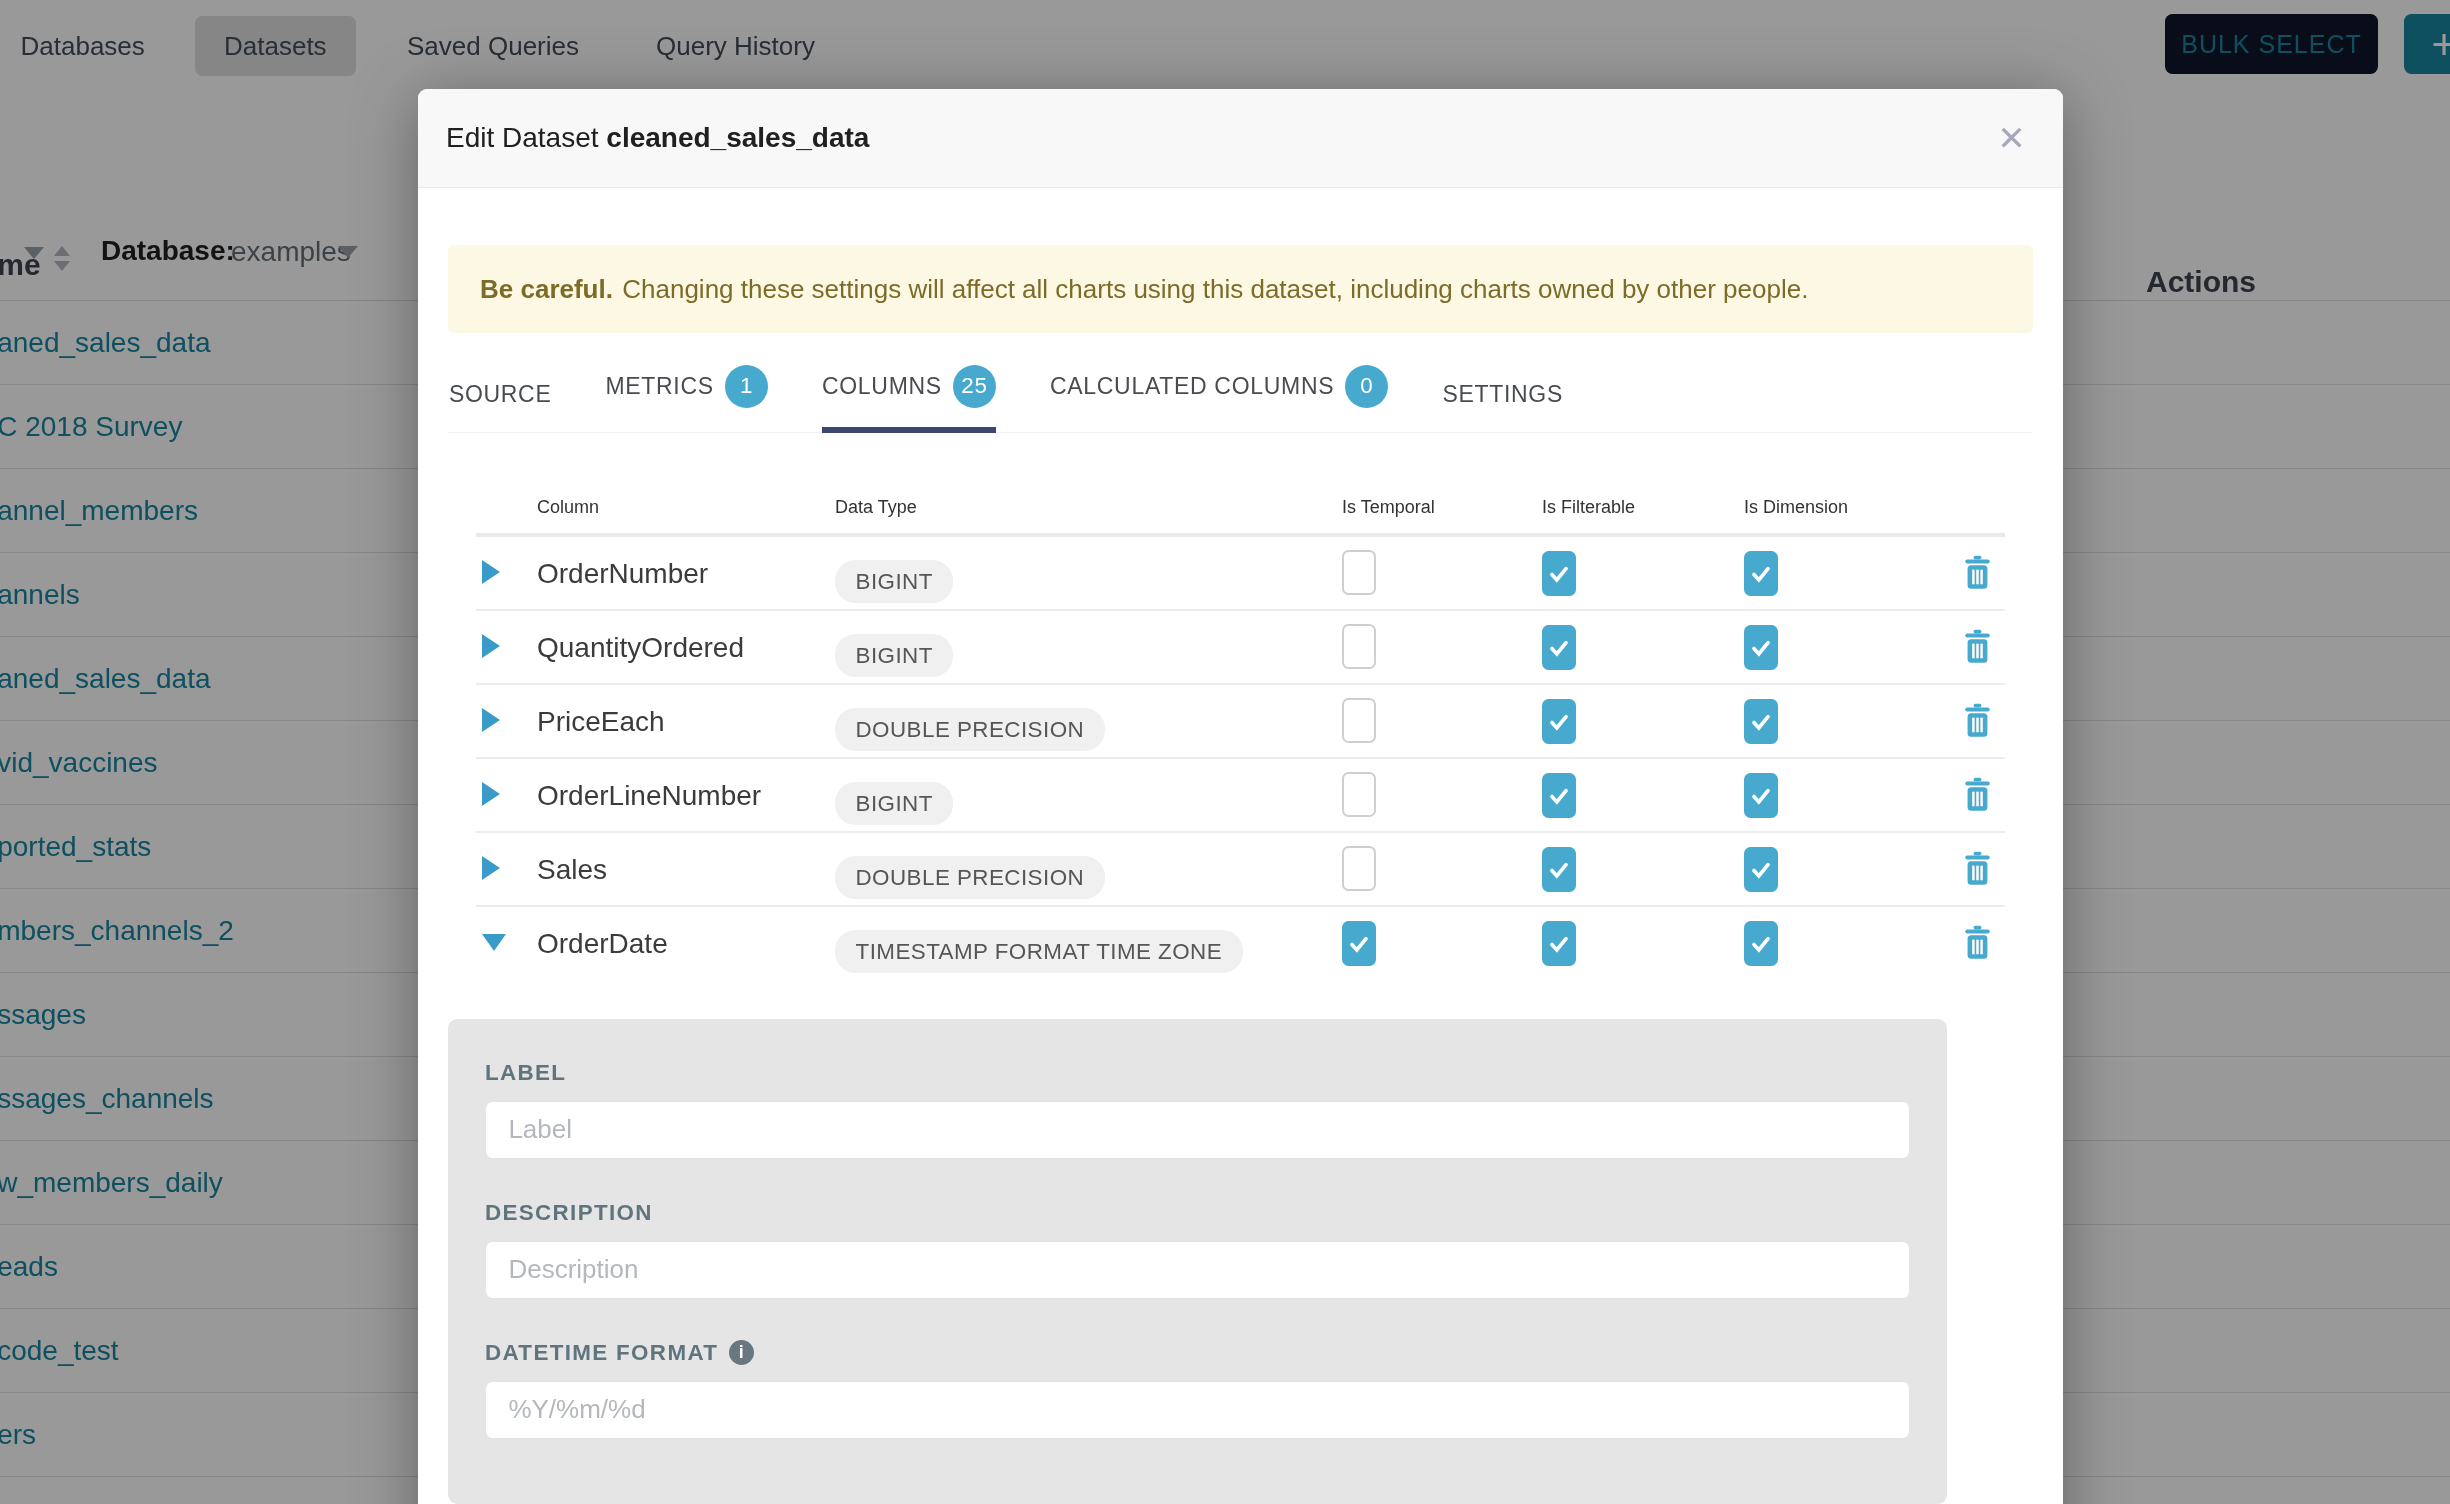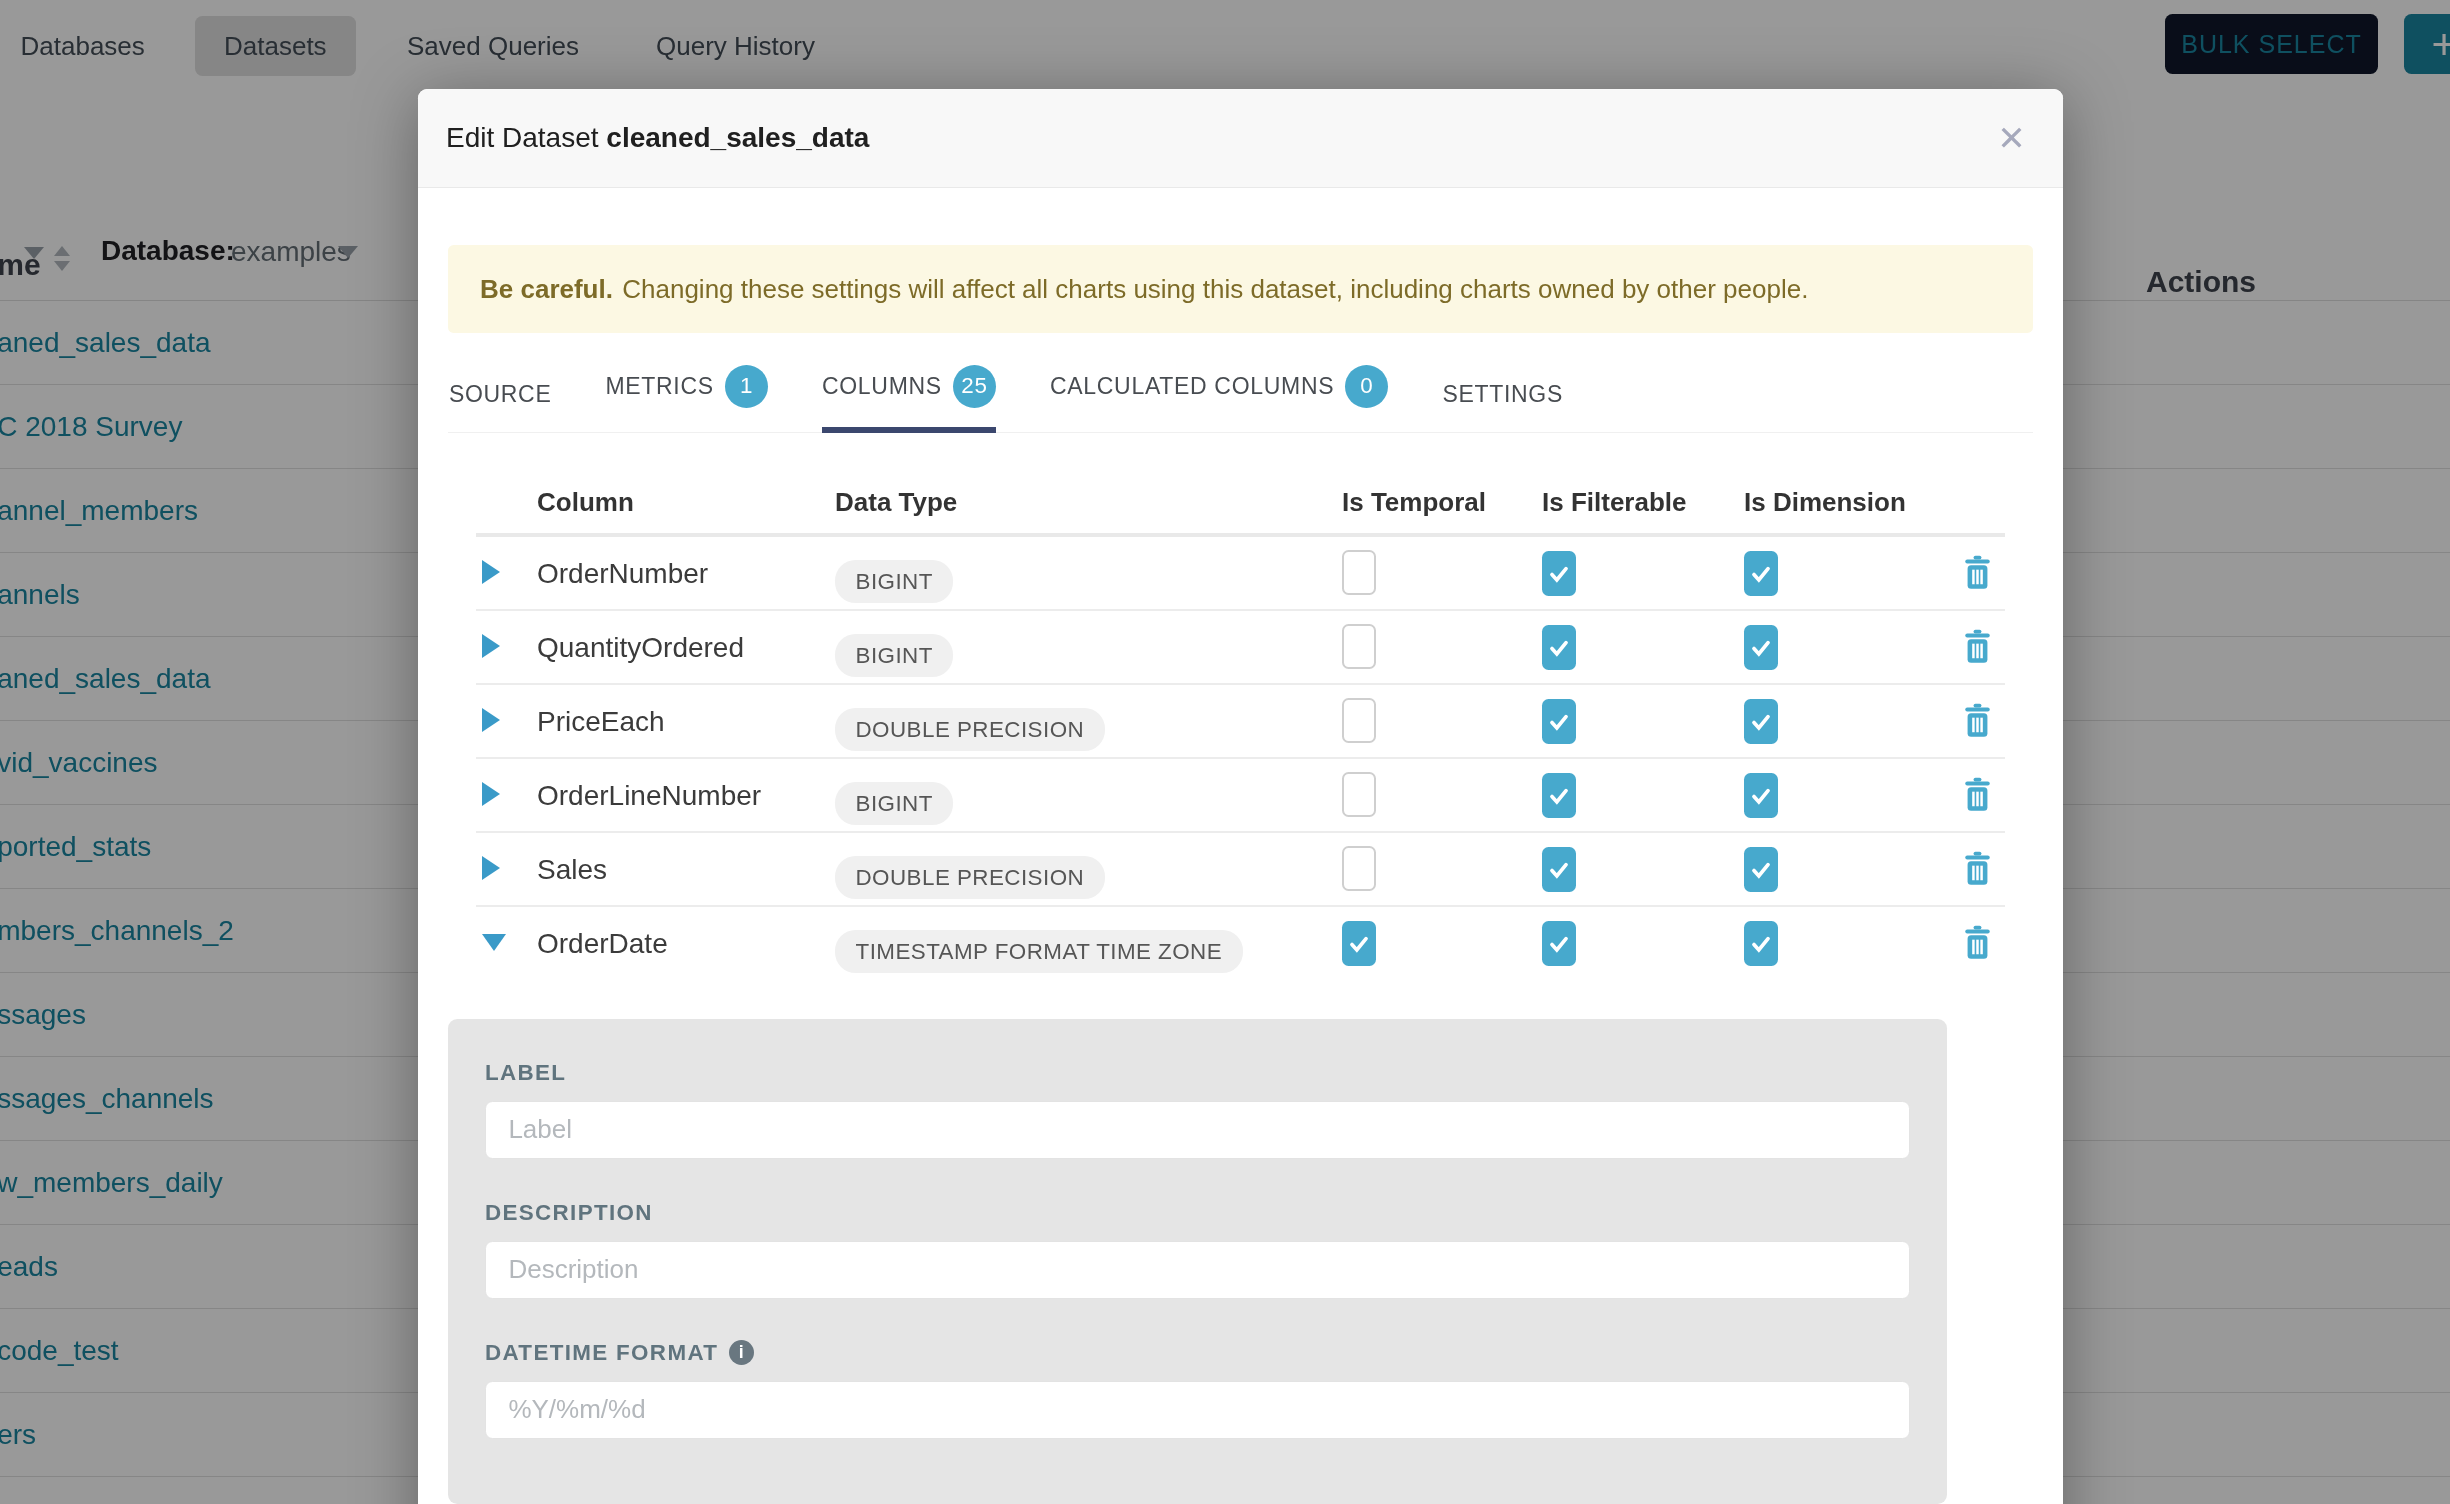--- a/index.html
+++ b/index.html
@@ -63,21 +63,21 @@
   .tab{position:relative;display:flex;align-items:center;padding:18.6px 0 24px 0;cursor:pointer;
     font-size:23px;font-weight:500;letter-spacing:.03em;color:#484c51;white-space:nowrap;}
   .tab .badge{display:inline-flex;align-items:center;justify-content:center;min-width:43px;height:43px;
     border-radius:21.4px;background:#47a9cd;color:#fff;font-size:22.4px;margin-left:11.2px;}
   .tab.active::after{content:"";position:absolute;left:0;right:0;bottom:-1.9px;height:6.5px;background:#3b476e;}
 
   .mgrid{--cols:89px 298px 507px 200px 202px 216px 1fr;}
   .mhead{display:grid;grid-template-columns:var(--cols);height:104px;align-items:end;
     padding-bottom:18.6px;box-sizing:border-box;position:relative;}
   .mhead::after{content:"";position:absolute;left:28px;right:28px;bottom:0;height:3.7px;background:#e9e9e9;}
-  .mh{font-size:26px;font-weight:700;color:#333;}
+  .mh{font-size:18px;font-weight:400;color:#333;}
   .mrow{display:grid;grid-template-columns:var(--cols);height:74px;align-items:center;position:relative;}
   .mrow::after{content:"";position:absolute;left:28px;right:28px;bottom:0;height:1.9px;background:#ececec;}
   .mrow:last-child::after{display:none;}
   .caret-cell{padding-left:34px;}
   .rcaret{width:0;height:0;border-top:12px solid transparent;border-bottom:12px solid transparent;
     border-left:18.6px solid #3a9ac8;display:inline-block;cursor:pointer;}
   .rcaret.down{border-left:12px solid transparent;border-right:12px solid transparent;
     border-top:17px solid #3a9ac8;border-bottom:none;}
   .mname{font-size:28px;color:#3b3b3b;}
   .pill{display:inline-block;background:#f0f0f0;border-radius:20.5px;padding:8.4px 20.5px;font-size:22.4px;

